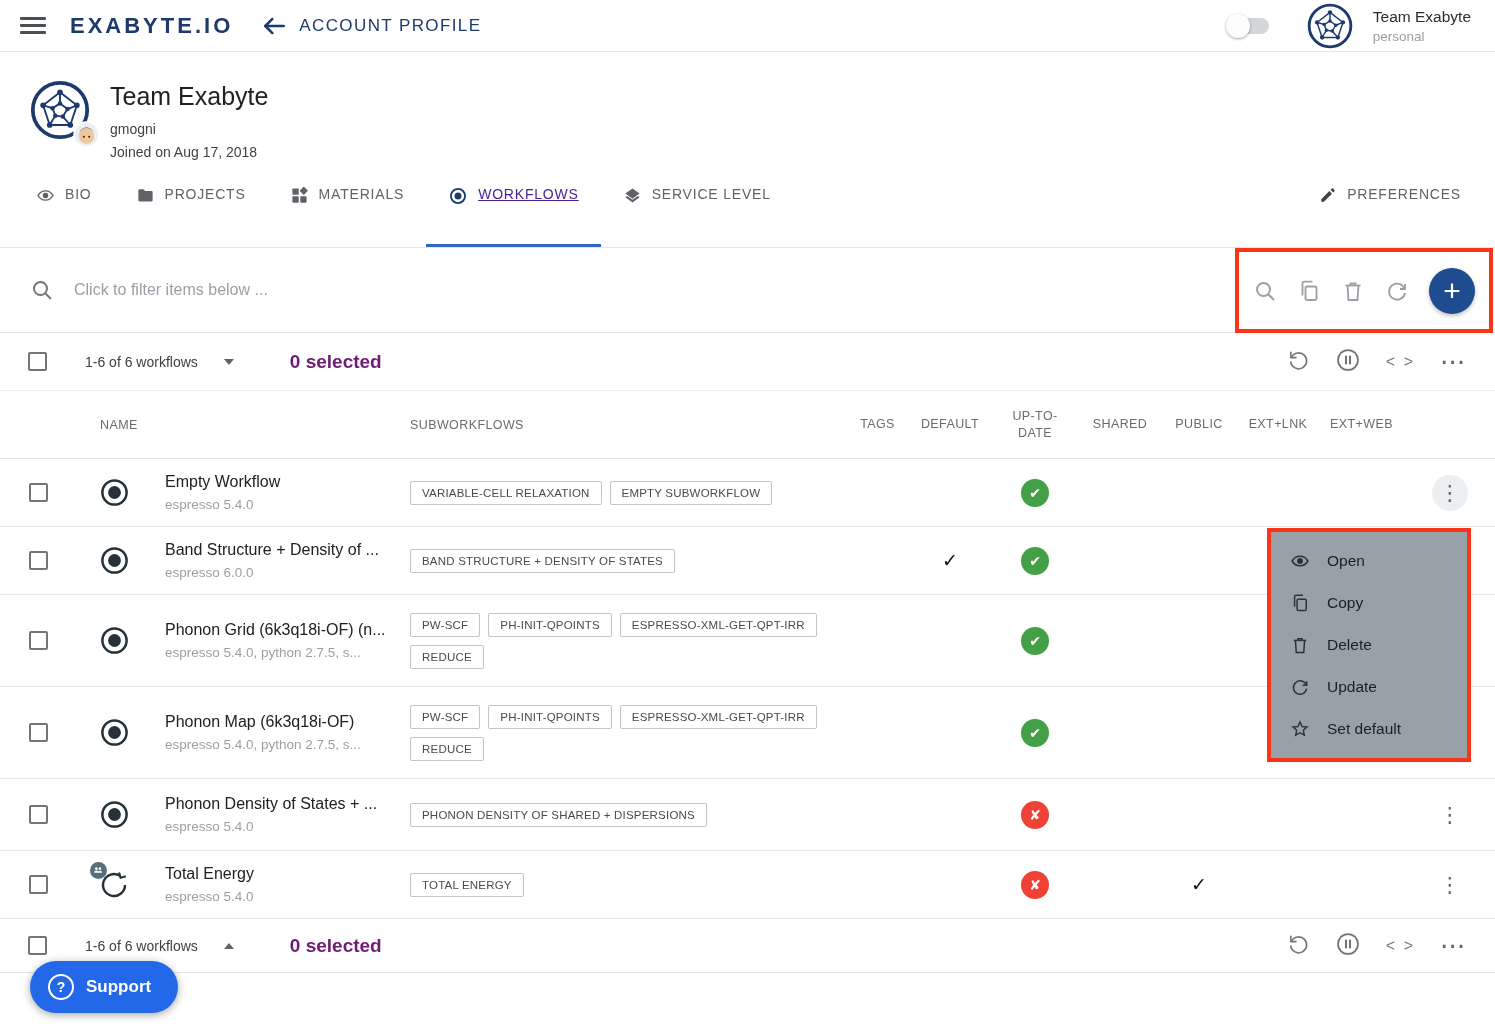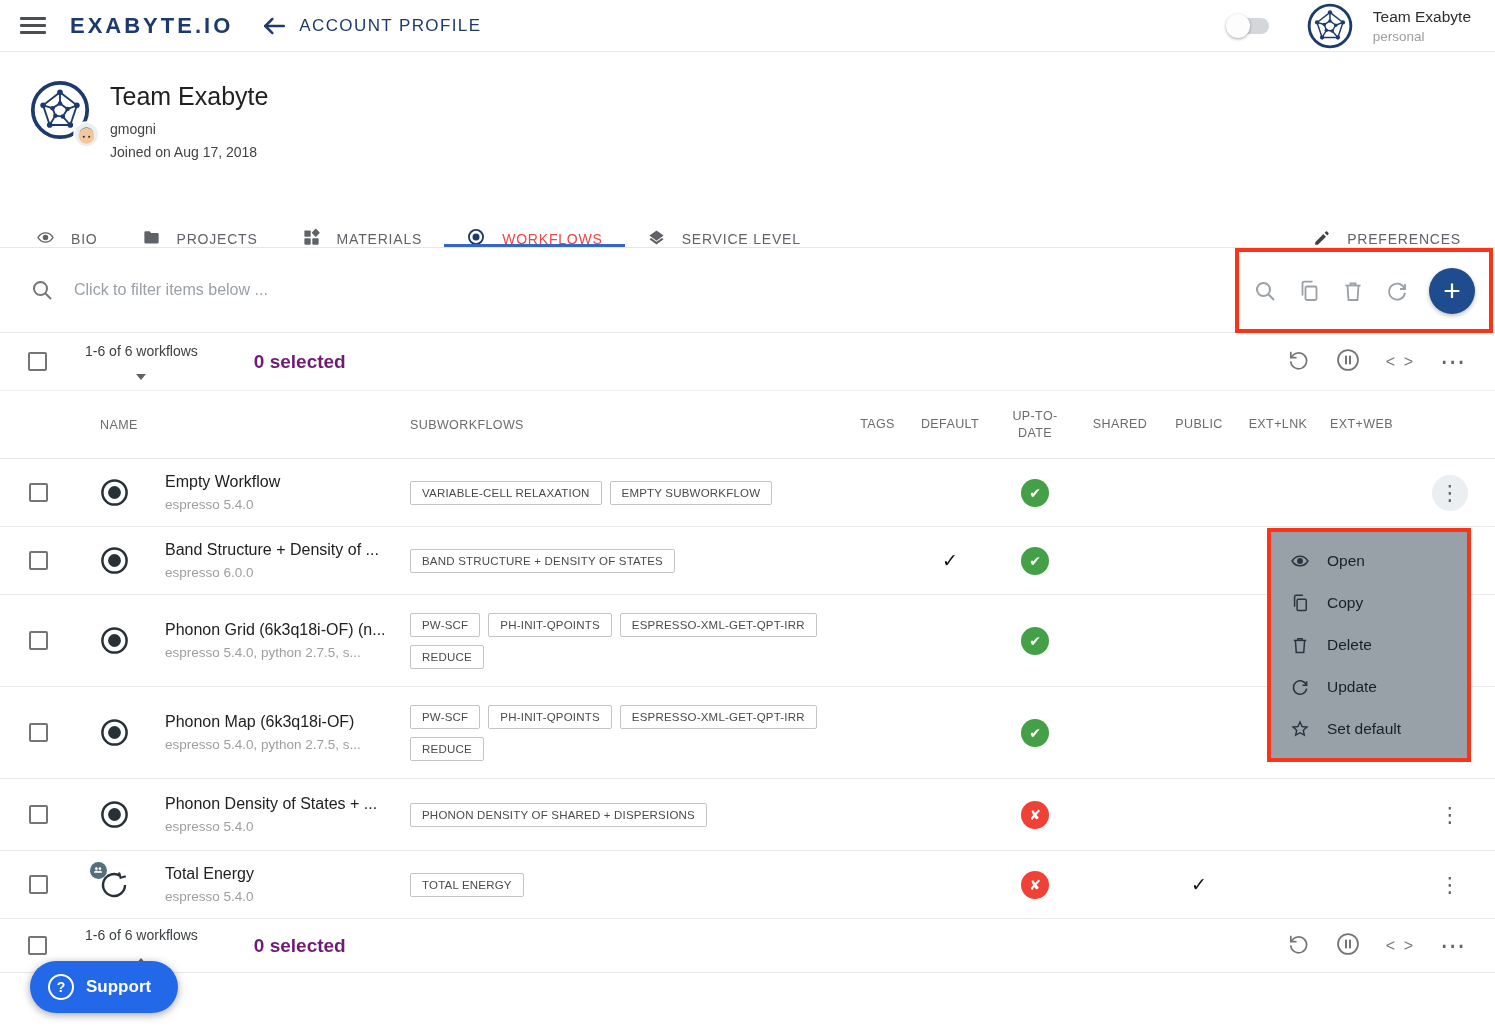--- a/index.html
+++ b/index.html
@@ -26,23 +26,23 @@
   .profile { padding:28px 0 26px 30px; display:flex; gap:20px; }
   .avatar-lg { width:60px; height:60px; position:relative; }
   .avatar-lg svg.mol { width:60px; height:60px; }
   .avatar-face { position:absolute; right:-10px; bottom:-8px; width:27px; height:27px; }
   .profile-name { font-size:25px; font-weight:400; color:#212121; margin:2px 0 10px; }
   .profile-user { font-size:14px; color:#424242; margin-bottom:7px; }
   .profile-joined { font-size:14px; color:#424242; }
 
   
   .tabs { height:62px; border-bottom:1px solid #e6e6e6; display:flex; align-items:stretch; padding-left:14px; }
-  .tab { display:flex; align-items:flex-end; gap:16px; padding:0 22px; font-size:14px; color:#5f6368;
+  .tab { display:flex; align-items:flex-start; gap:10px; padding:0 22px; font-size:14px; color:#5f6368;
     letter-spacing:.8px; font-weight:500; cursor:pointer; position:relative; }
-  .tab.active { color:#ef4444; }
+  .tab.active { color:#4c1d95;text-decoration:underline; }
   .tab.active::after { content:""; position:absolute; left:0; right:0; bottom:0; height:3px; background:#3566c6; }
   .tab-pref { margin-left:auto; margin-right:12px; }
 
   
   .filterbar { height:85px; border-bottom:1px solid #e6e6e6; display:flex; align-items:center;
     padding-left:30px; position:relative; }
   .filter-input { border:none; outline:none; font-size:16px; color:#424242; width:620px; margin-left:20px;
     font-family:"Liberation Sans","DejaVu Sans",sans-serif; }
   .filter-input::placeholder { color:#9aa0a6; }
   .toolbar-box { position:absolute; right:2px; top:0; height:85px; width:258px;
@@ -50,21 +50,21 @@
     padding:0 14px; background:#fff; }
   .tb-icon { display:flex; cursor:pointer; }
   .plus-btn { width:46px; height:46px; border-radius:50%; background:#1f4c8f; color:#fff;
     display:flex; align-items:center; justify-content:center; font-size:30px; font-weight:300;
     cursor:pointer; box-shadow:0 2px 4px rgba(0,0,0,.25); }
 
   
   .controls { height:58px; display:flex; align-items:center; padding:0 30px 0 28px; border-bottom:1px solid #efefef; }
   .cb { display:inline-block; width:19px; height:19px; border:2px solid #757575; border-radius:2px;
     background:#fff; cursor:pointer; flex:none; }
-  .range { margin-left:38px; font-size:14px; color:#3c4043; display:flex; align-items:center; gap:15px; cursor:pointer;flex-direction:column; }
+  .range { margin-left:38px; font-size:14px; color:#3c4043; display:flex; align-items:center; gap:26px; cursor:pointer; }
   .caret-down { width:0; height:0; border-left:5px solid transparent; border-right:5px solid transparent;
     border-top:6px solid #5f6368; }
   .caret-up { width:0; height:0; border-left:5px solid transparent; border-right:5px solid transparent;
     border-bottom:6px solid #5f6368; }
   .selected { margin-left:56px; font-size:19px; color:#701a75;font-weight:bold; }
   .ctrl-icons { margin-left:auto; display:flex; align-items:center; gap:25px; }
   .glyph-code { font-size:16px; color:#757575; letter-spacing:2px; cursor:pointer; }
   .glyph-ellipsis { font-size:25px; color:#616161; cursor:pointer; line-height:1; }
 
   

